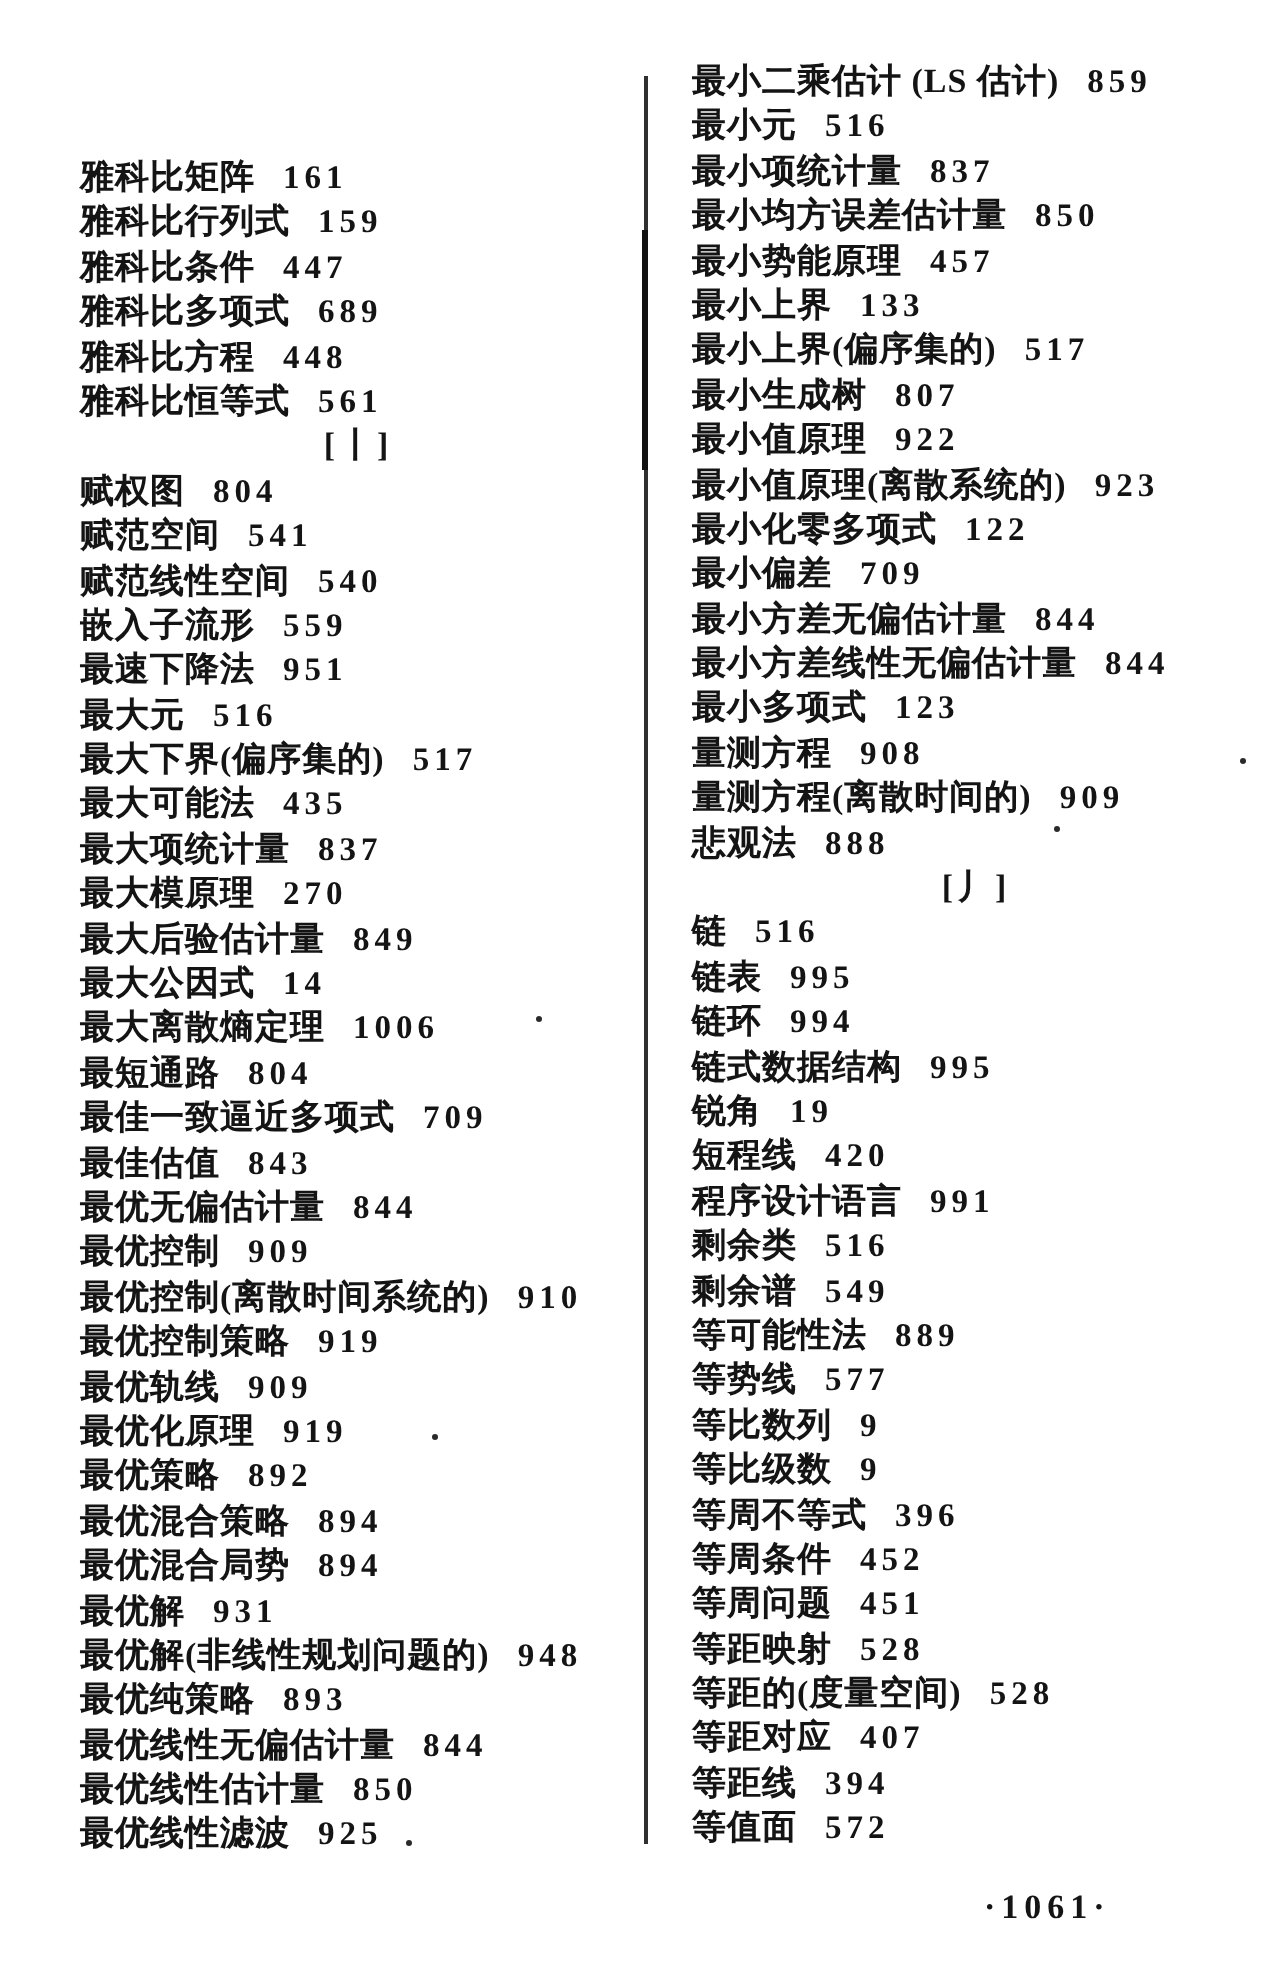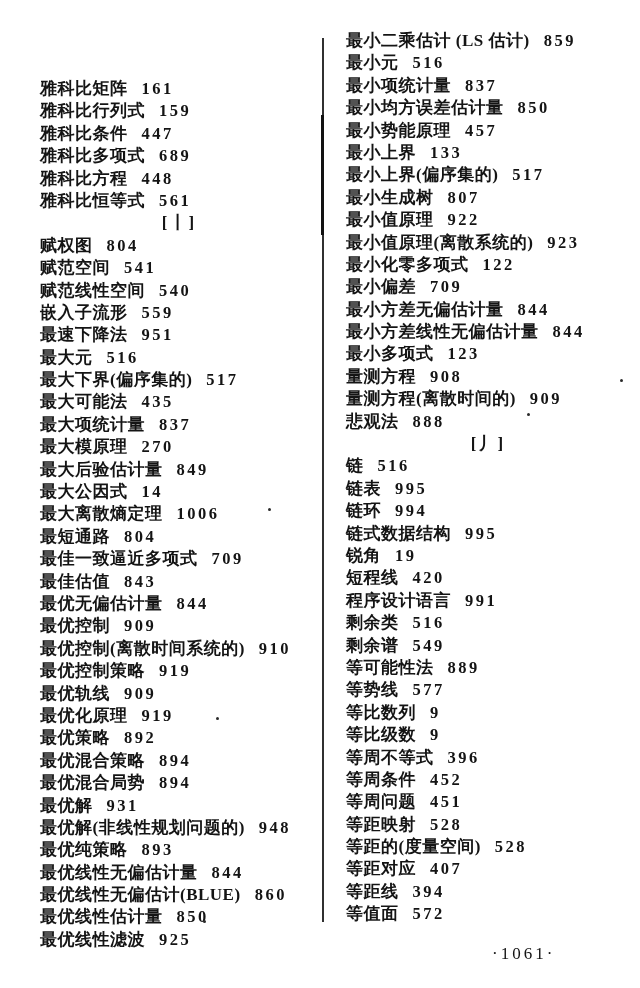--- a/index.html
+++ b/index.html
@@ -61,21 +61,21 @@
     top: 115px;
     width: 3px;
     height: 120px;
     background: #111;
   }
   .page-number {
     position: absolute;
     left: 492px;
     top: 944px;
     font-size: 17px;
-    font-weight: normal;
+    font-weight: bold;
     color: #141414;
     letter-spacing: 3px;
     white-space: nowrap;
   }
   .speck {
     position: absolute;
     background: #2a2a2a;
     border-radius: 50%;
   }
   .s1 { left: 527px; top: 413px; width: 3px; height: 3px; }
@@ -118,21 +118,20 @@
       <div class="entry"><span class="term">最优控制策略</span><span class="pagenum">919</span></div>
       <div class="entry"><span class="term">最优轨线</span><span class="pagenum">909</span></div>
       <div class="entry"><span class="term">最优化原理</span><span class="pagenum">919</span></div>
       <div class="entry"><span class="term">最优策略</span><span class="pagenum">892</span></div>
       <div class="entry"><span class="term">最优混合策略</span><span class="pagenum">894</span></div>
       <div class="entry"><span class="term">最优混合局势</span><span class="pagenum">894</span></div>
       <div class="entry"><span class="term">最优解</span><span class="pagenum">931</span></div>
       <div class="entry"><span class="term">最优解(非线性规划问题的)</span><span class="pagenum">948</span></div>
       <div class="entry"><span class="term">最优纯策略</span><span class="pagenum">893</span></div>
       <div class="entry"><span class="term">最优线性无偏估计量</span><span class="pagenum">844</span></div>
-      <div class="entry"><span class="term">最优线性无偏估计(BLUE)</span><span class="pagenum">860</span></div>
       <div class="entry"><span class="term">最优线性估计量</span><span class="pagenum">850</span></div>
       <div class="entry"><span class="term">最优线性滤波</span><span class="pagenum">925</span></div>
     </div>
   <div class="divider"></div>
   <div class="divider-blob"></div>
   <div class="col col-right" id="col-right">
       <div class="entry"><span class="term">最小二乘估计 (LS 估计)</span><span class="pagenum">859</span></div>
       <div class="entry"><span class="term">最小元</span><span class="pagenum">516</span></div>
       <div class="entry"><span class="term">最小项统计量</span><span class="pagenum">837</span></div>
       <div class="entry"><span class="term">最小均方误差估计量</span><span class="pagenum">850</span></div>

